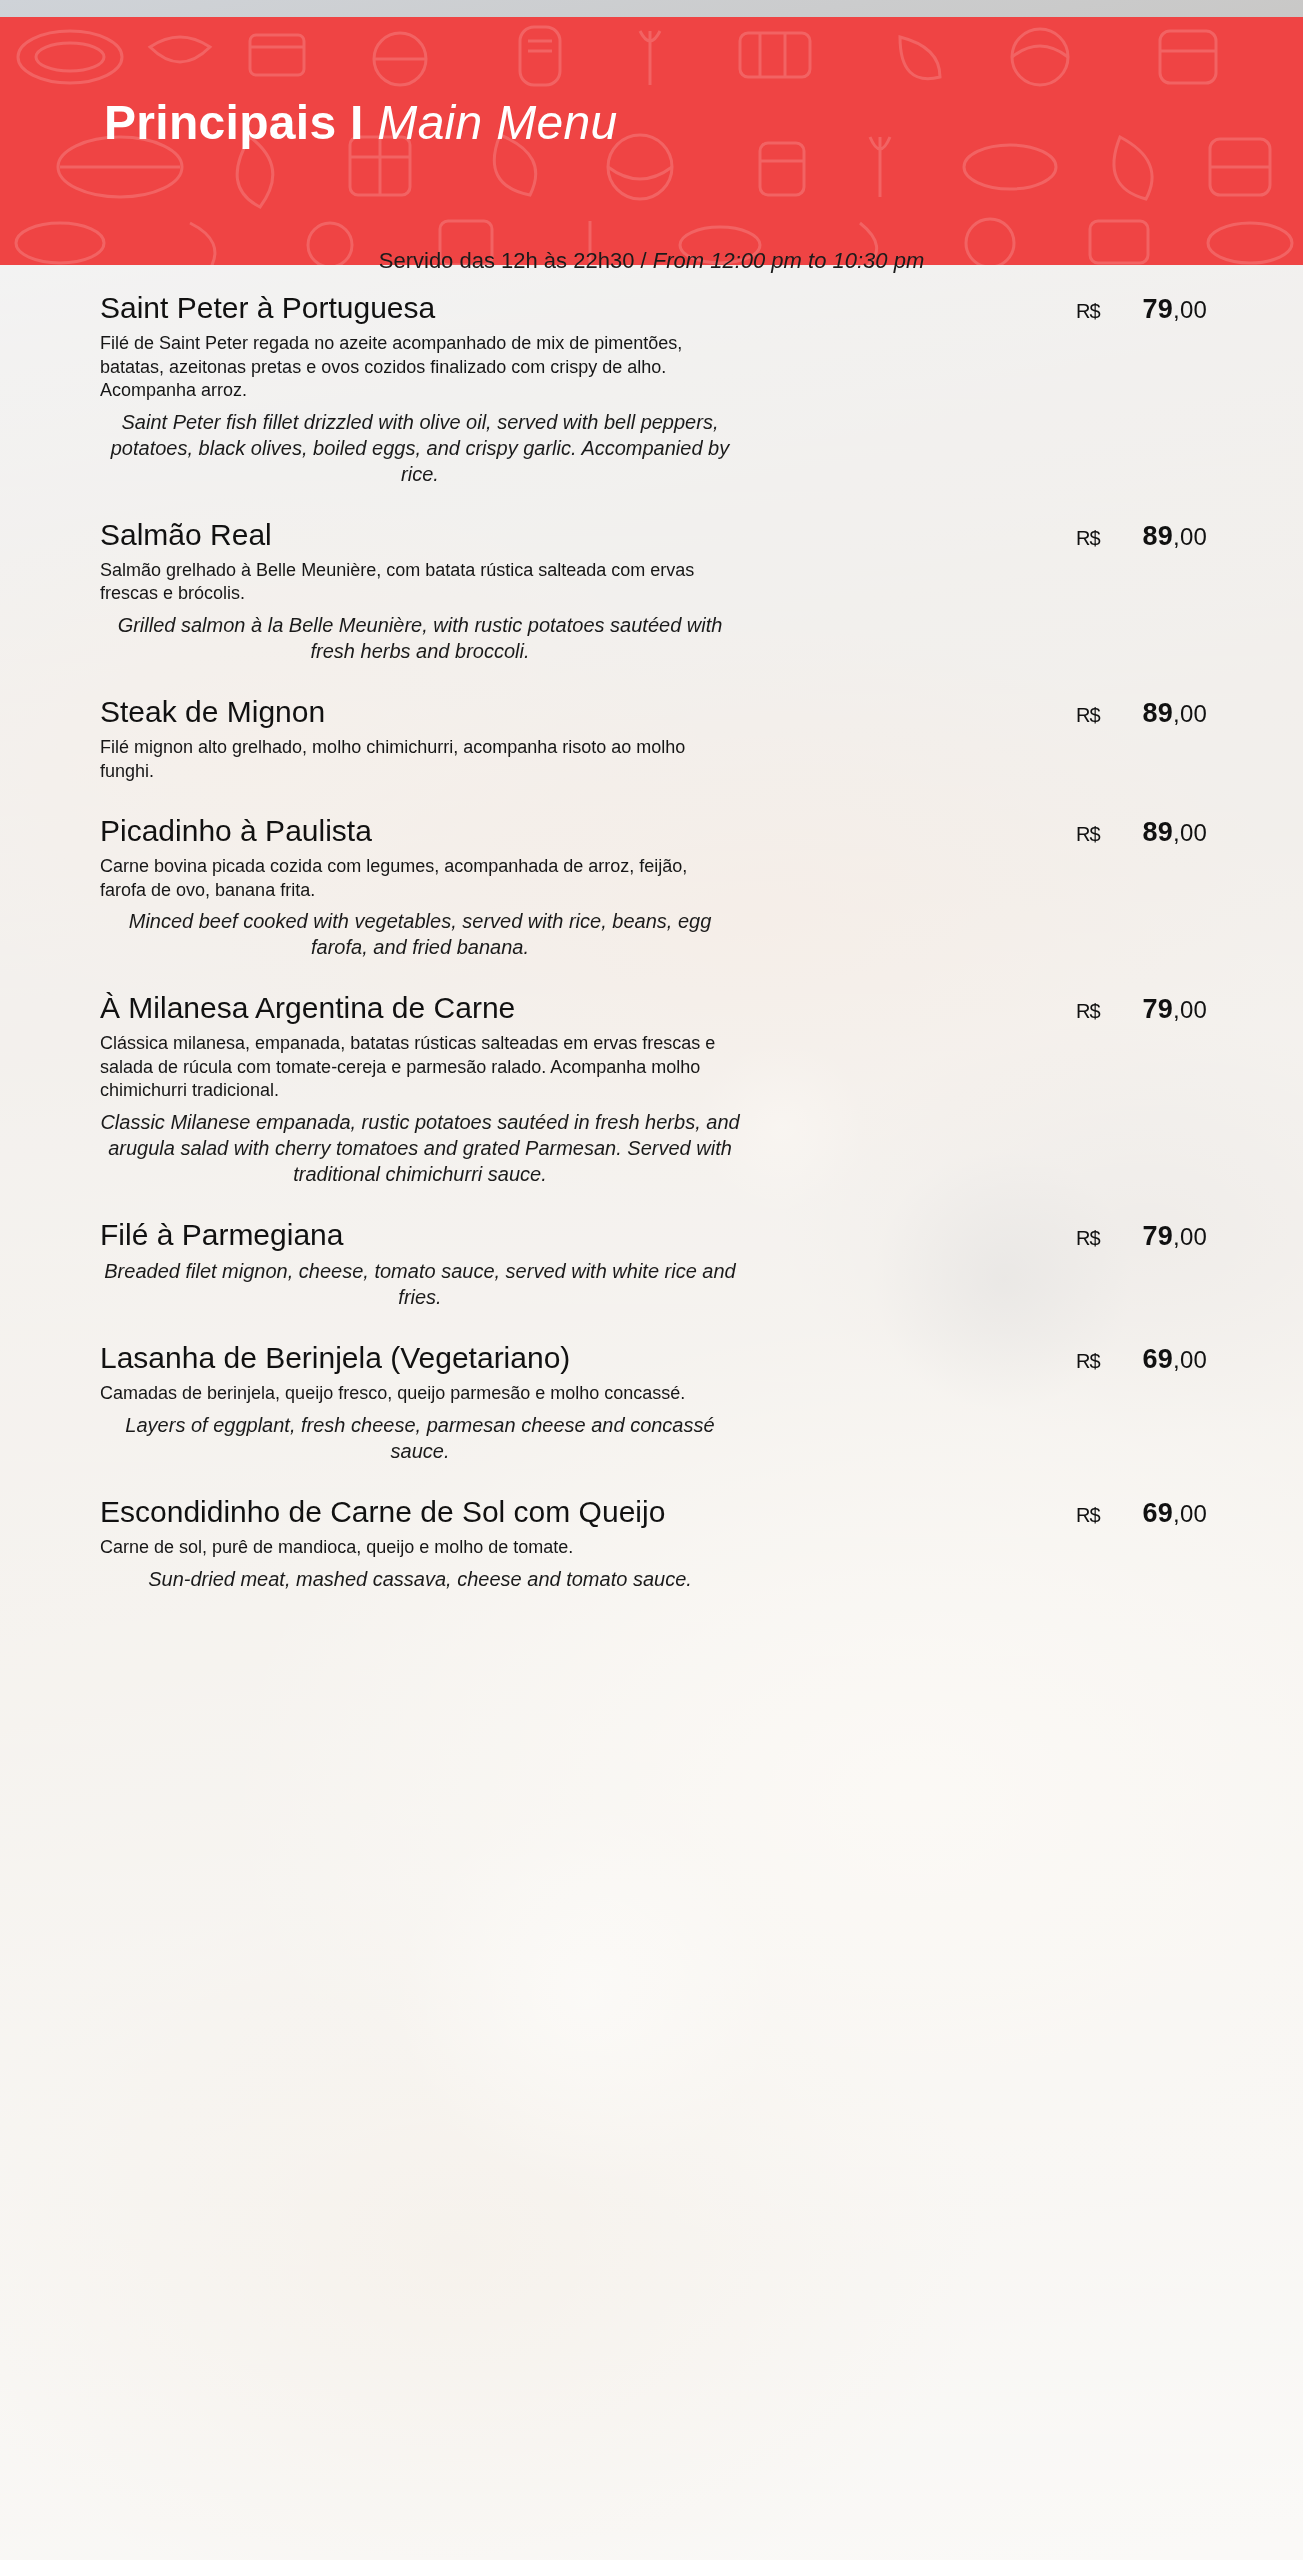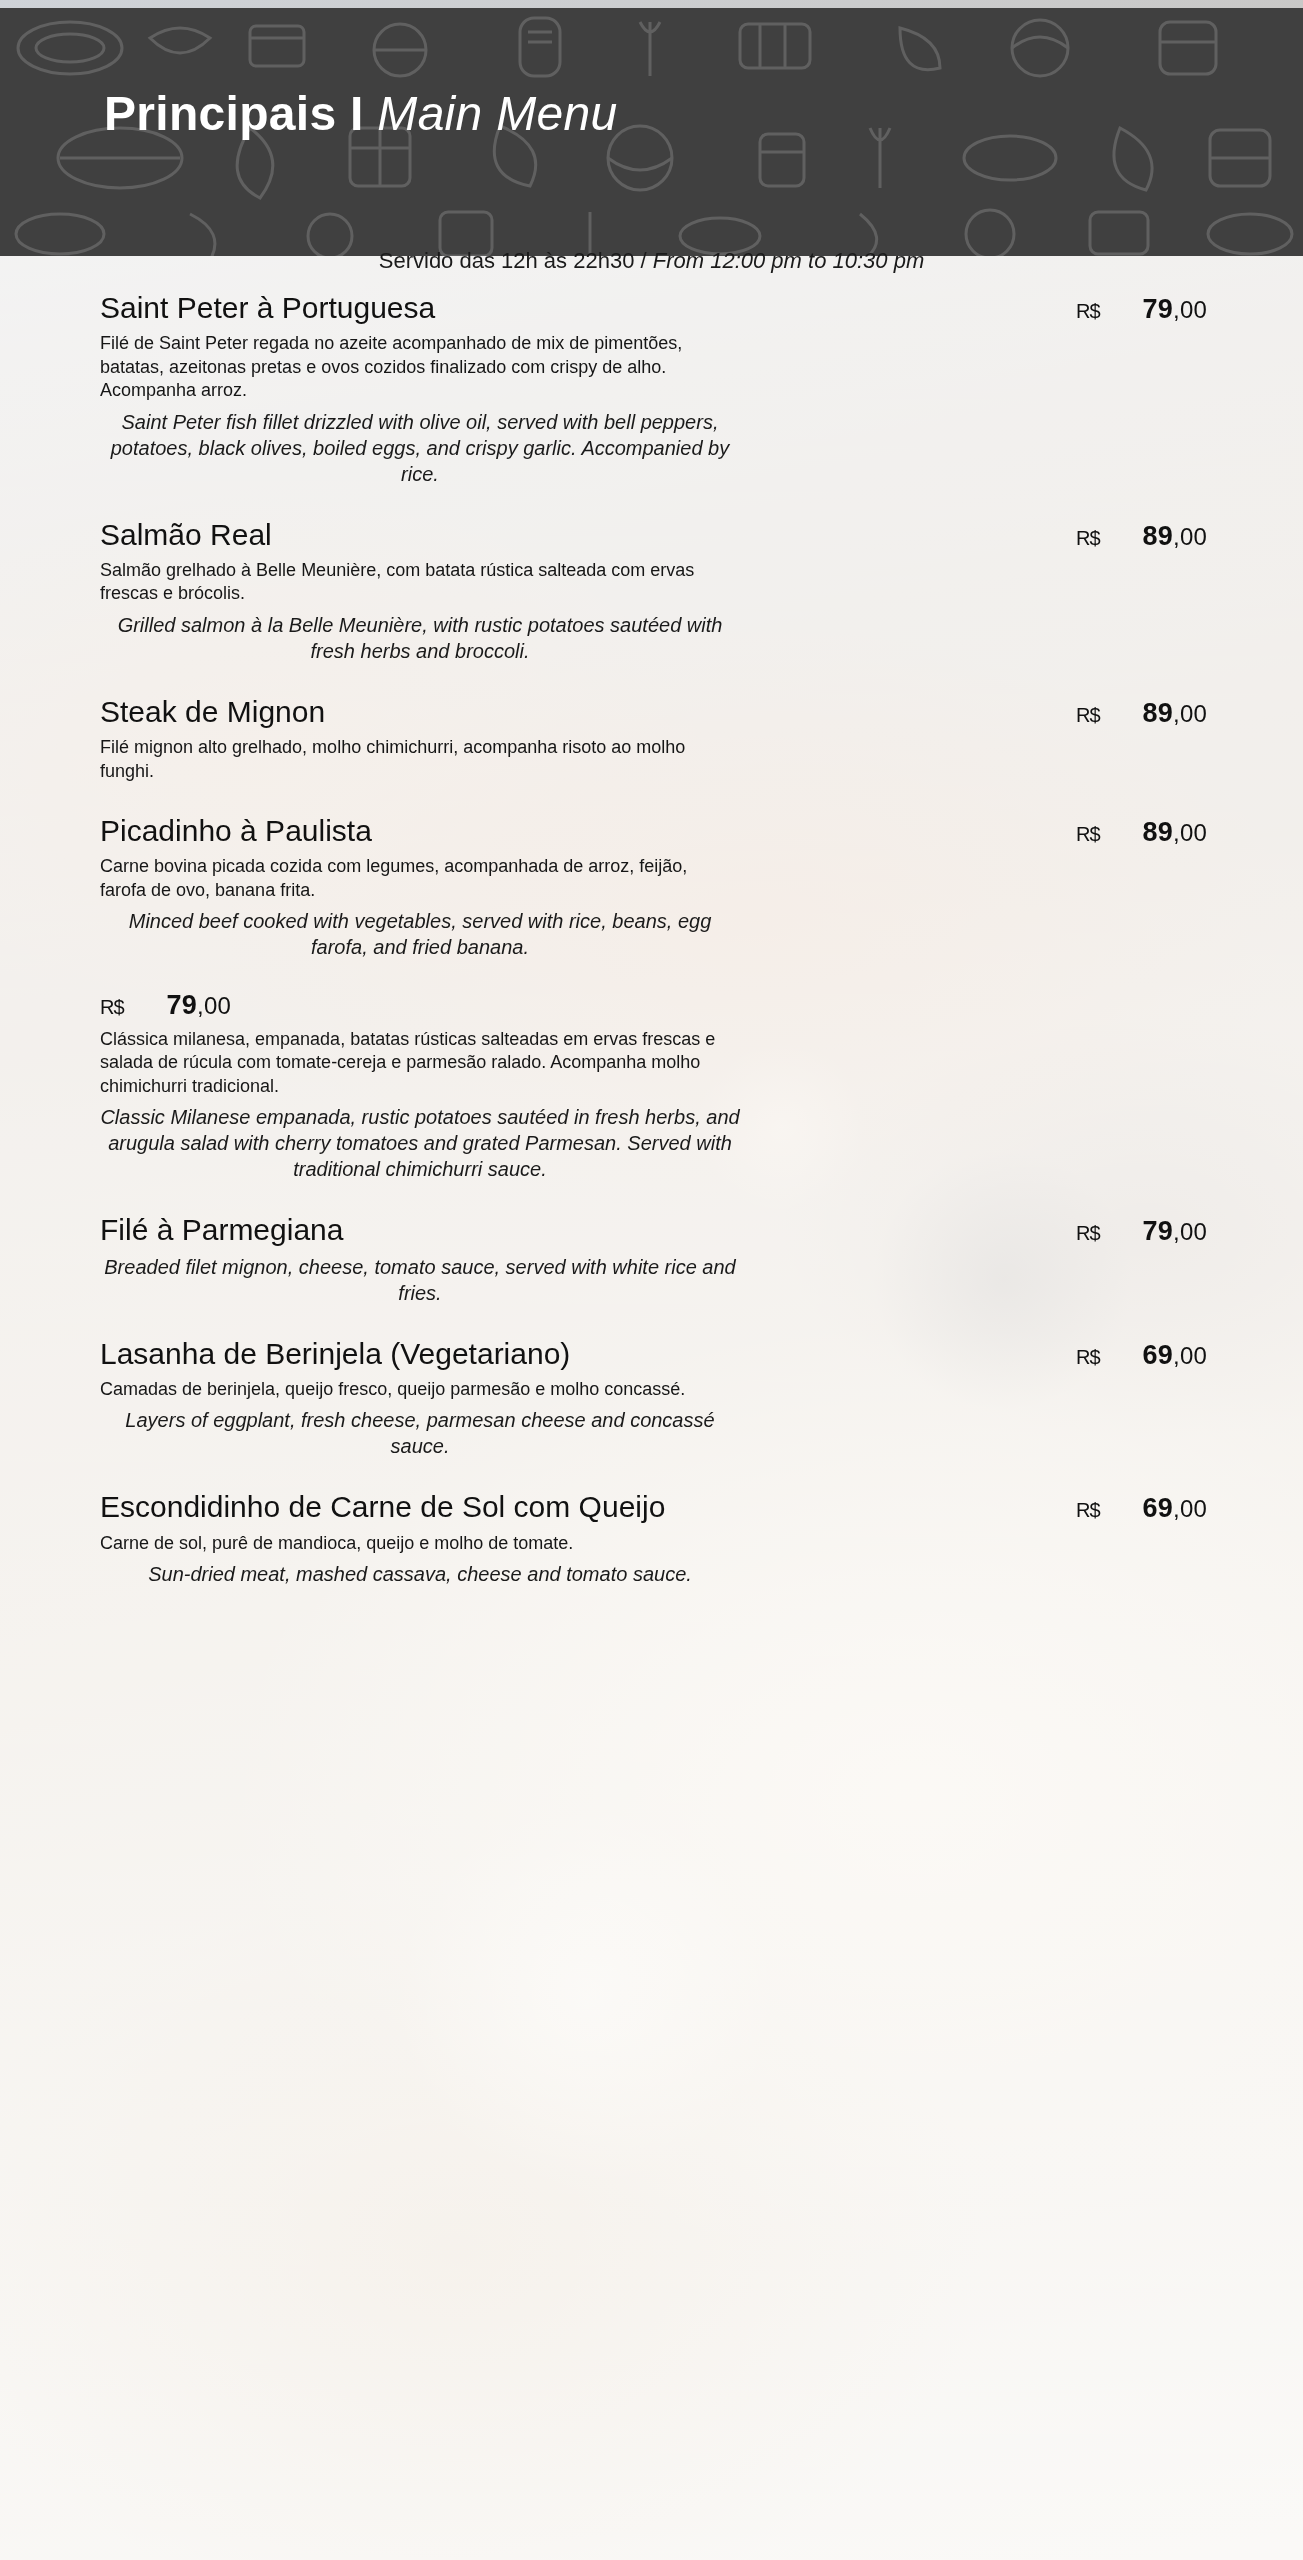--- a/index.html
+++ b/index.html
@@ -42,24 +42,24 @@
   
   .wash {
     position: absolute;
     left: 0; right: 0; top: 250px; bottom: 0;
     background: linear-gradient(to bottom, rgba(255,255,255,0.78), rgba(255,255,255,0.84) 40%, rgba(255,255,255,0.80) 100%);
   }
 
   
   .header {
     position: absolute;
-    top: 8px; left: 0;
+    top: 17px; left: 0;
     width: 1303px;
     height: 248px;
-    background: #404040;
+    background: #ef4444;
     overflow: hidden;
   }
   .header-pattern {
     position: absolute;
     inset: 0;
     opacity: 0.30;
   }
   .header-title {
     position: absolute;
     left: 104px;
@@ -235,20 +235,21 @@
         <div class="item-head">
           <div class="item-name">Picadinho à Paulista</div>
           <div class="item-price"><span class="cur">R$</span><span class="num">89</span><span class="cents">,00</span></div>
         </div>
         <div class="desc-pt">Carne bovina picada cozida com legumes, acompanhada de arroz, feijão, farofa de ovo, banana frita.</div>
         <div class="desc-en">Minced beef cooked with vegetables, served with rice, beans, egg farofa, and fried banana.</div>
       </div>
 
       <div class="item">
         <div class="item-head">
+          <div class="item-name">À Milanesa Argentina de Carne</div>
           <div class="item-price"><span class="cur">R$</span><span class="num">79</span><span class="cents">,00</span></div>
         </div>
         <div class="desc-pt">Clássica milanesa, empanada, batatas rústicas salteadas em ervas frescas e salada de rúcula com tomate-cereja e parmesão ralado. Acompanha molho chimichurri tradicional.</div>
         <div class="desc-en">Classic Milanese empanada, rustic potatoes sautéed in fresh herbs, and arugula salad with cherry tomatoes and grated Parmesan. Served with traditional chimichurri sauce.</div>
       </div>
 
       <div class="item">
         <div class="item-head">
           <div class="item-name">Filé à Parmegiana</div>
           <div class="item-price"><span class="cur">R$</span><span class="num">79</span><span class="cents">,00</span></div>

